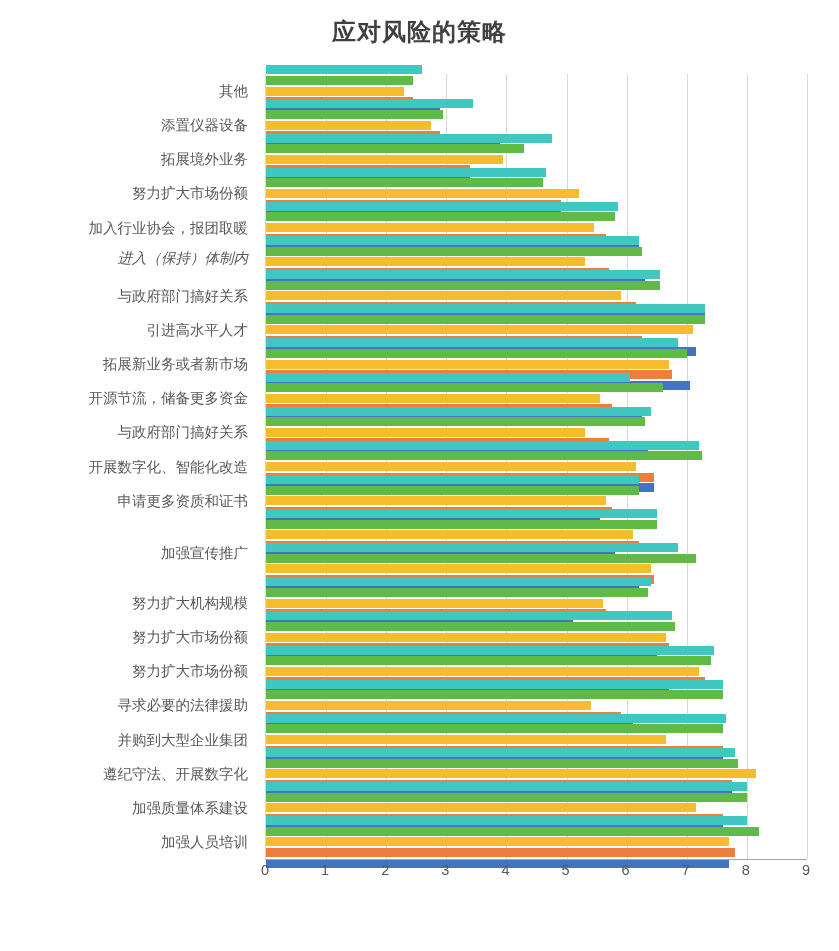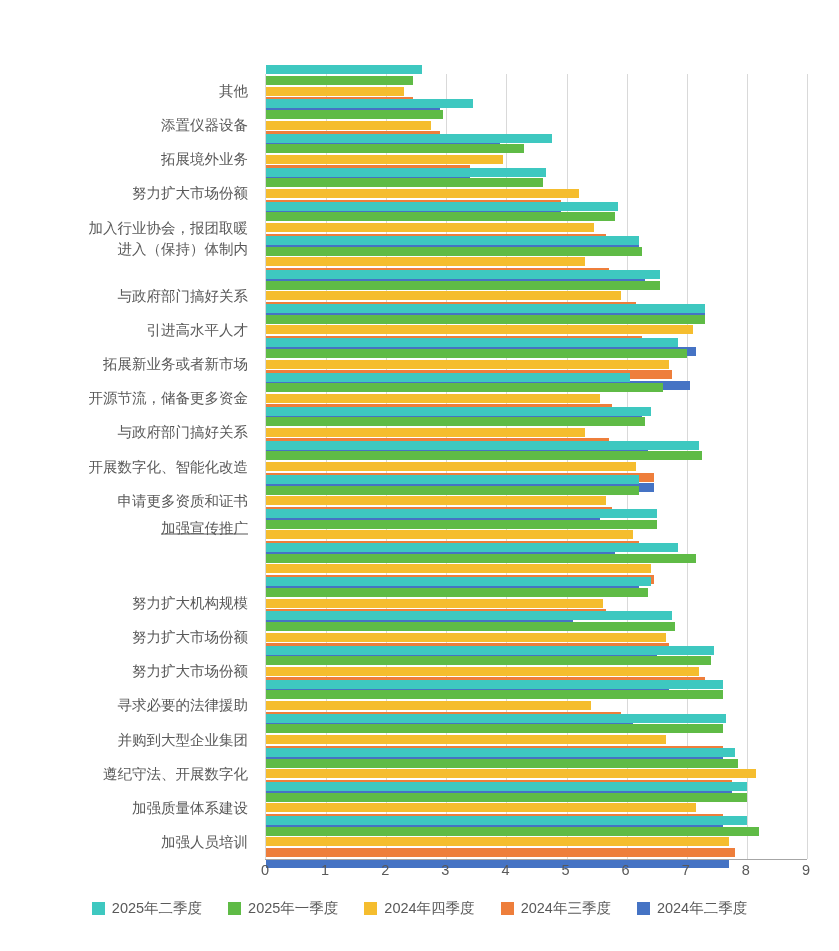--- a/index.html
+++ b/index.html
@@ -109,36 +109,37 @@
   .legend-swatch{
     width:13px;height:13px;
     display:inline-block;
   }
 </style>
 </head>
 <body>
 
 <div id="chart-root">
 
+  <div id="chart-title">应对风险的策略</div>
 
   <div id="cat-labels">
       <div class="cat-label" style="top: 17.0652px;">其他</div>
       <div class="cat-label" style="top: 51.1957px;">添置仪器设备</div>
       <div class="cat-label" style="top: 85.3261px;">拓展境外业务</div>
       <div class="cat-label" style="top: 119.457px;">努力扩大市场份额</div>
       <div class="cat-label" style="top: 153.587px;">加入行业协会，报团取暖</div>
-      <div class="cat-label" style="top: 175px;">进入（保持）体制内</div>
+      <div class="cat-label" style="top: 184px; font-style: italic;">进入（保持）体制内</div>
       <div class="cat-label" style="top: 221.848px;">与政府部门搞好关系</div>
       <div class="cat-label" style="top: 255.978px;">引进高水平人才</div>
       <div class="cat-label" style="top: 290.109px;">拓展新业务或者新市场</div>
       <div class="cat-label" style="top: 324.239px;">开源节流，储备更多资金</div>
       <div class="cat-label" style="top: 358.37px;">与政府部门搞好关系</div>
       <div class="cat-label" style="top: 392.5px;">开展数字化、智能化改造</div>
       <div class="cat-label" style="top: 426.63px;">申请更多资质和证书</div>
-      <div class="cat-label" style="top: 454px; text-decoration: underline;">加强宣传推广</div>
+      <div class="cat-label" style="top: 479px;">加强宣传推广</div>
       <div class="cat-label" style="top: 529.022px;">努力扩大机构规模</div>
       <div class="cat-label" style="top: 563.152px;">努力扩大市场份额</div>
       <div class="cat-label" style="top: 597.283px;">努力扩大市场份额</div>
       <div class="cat-label" style="top: 631.413px;">寻求必要的法律援助</div>
       <div class="cat-label" style="top: 665.543px;">并购到大型企业集团</div>
       <div class="cat-label" style="top: 699.674px;">遵纪守法、开展数字化</div>
       <div class="cat-label" style="top: 733.804px;">加强质量体系建设</div>
       <div class="cat-label" style="top: 767.935px;">加强人员培训</div>
     </div>
 
@@ -322,36 +323,14 @@
       <div class="x-tick" style="left: 120.222px;">2</div>
       <div class="x-tick" style="left: 180.333px;">3</div>
       <div class="x-tick" style="left: 240.444px;">4</div>
       <div class="x-tick" style="left: 300.556px;">5</div>
       <div class="x-tick" style="left: 360.667px;">6</div>
       <div class="x-tick" style="left: 420.778px;">7</div>
       <div class="x-tick" style="left: 480.889px;">8</div>
       <div class="x-tick" style="left: 541px;">9</div>
     </div>
 
-  <div id="legend">
-      <div class="legend-item">
-        <span class="legend-swatch" style="background: rgb(62, 200, 192);"></span>
-        <span>2025年二季度</span>
-      </div>
-      <div class="legend-item">
-        <span class="legend-swatch" style="background: rgb(95, 187, 70);"></span>
-        <span>2025年一季度</span>
-      </div>
-      <div class="legend-item">
-        <span class="legend-swatch" style="background: rgb(245, 189, 46);"></span>
-        <span>2024年四季度</span>
-      </div>
-      <div class="legend-item">
-        <span class="legend-swatch" style="background: rgb(238, 126, 59);"></span>
-        <span>2024年三季度</span>
-      </div>
-      <div class="legend-item">
-        <span class="legend-swatch" style="background: rgb(69, 115, 196);"></span>
-        <span>2024年二季度</span>
-      </div>
-    </div>
 
 </div>
 
 </body></html>

